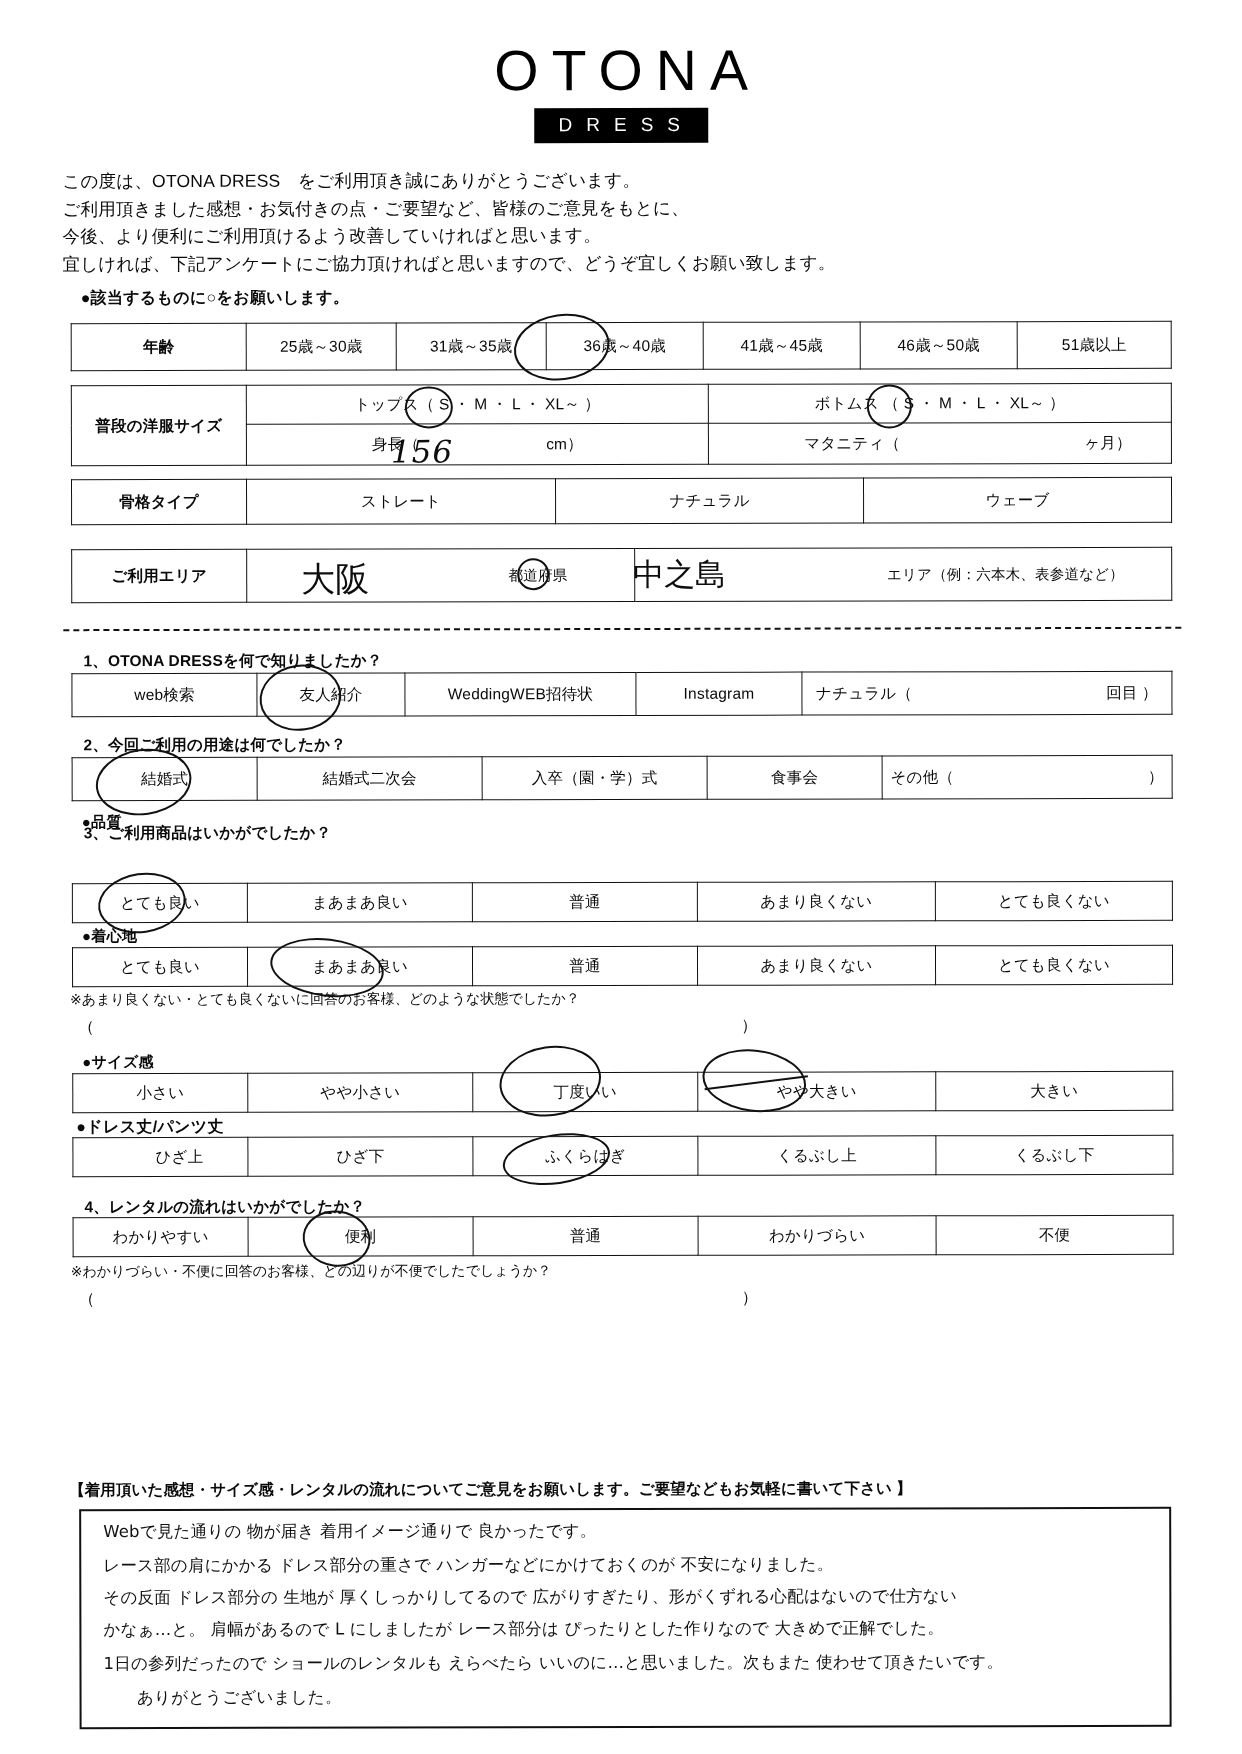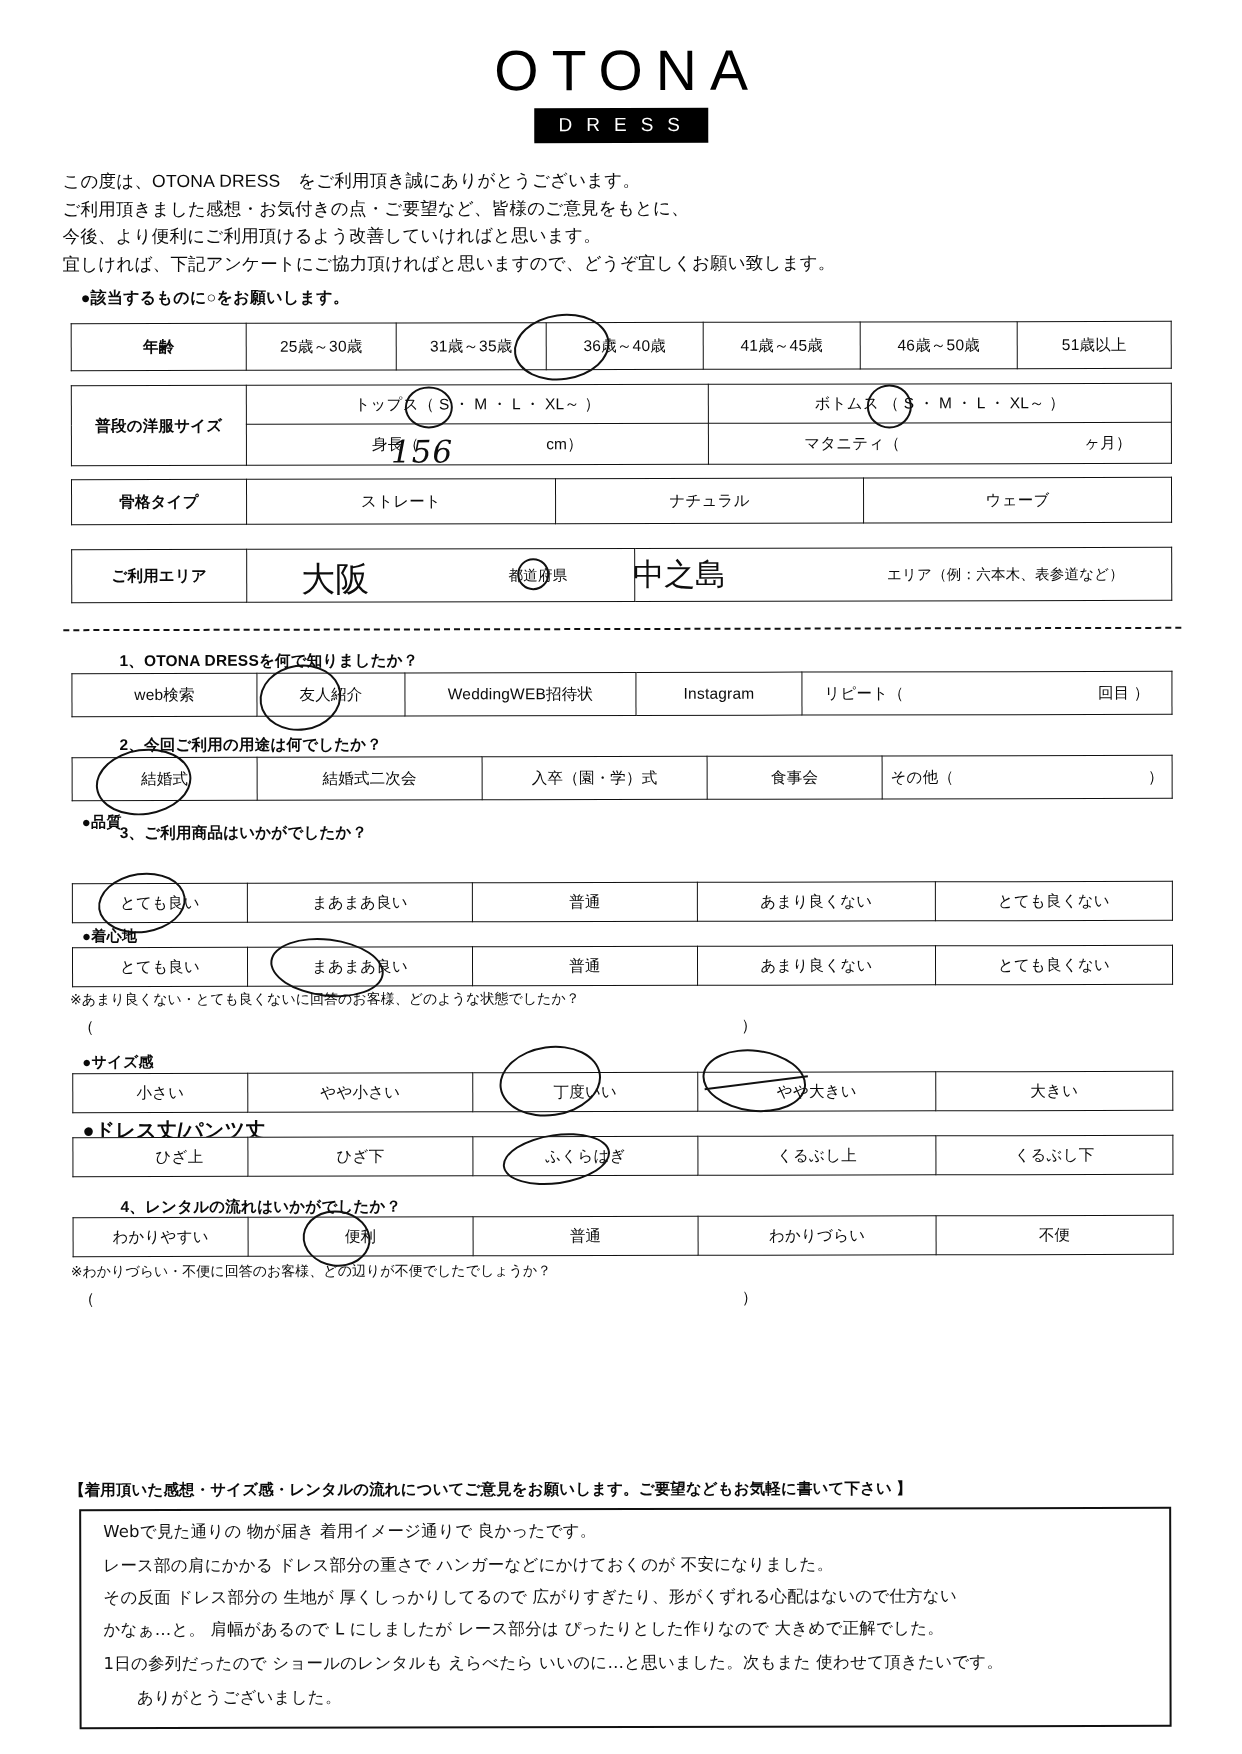--- a/index.html
+++ b/index.html
@@ -69,21 +69,20 @@
     font-weight: bold;
     letter-spacing: 0.3px;
     white-space: nowrap;
   }
   .q-head {
     position: absolute;
     font-size: 15.5px;
     font-weight: bold;
     letter-spacing: 0.2px;
     white-space: nowrap;
-    margin-left: 36px;
   }
   .sub-note {
     position: absolute;
     font-size: 14px;
     letter-spacing: 0px;
     white-space: nowrap;
   }
   .paren-line {
     position: absolute;
     font-size: 16px;
@@ -322,21 +321,21 @@
         <col style="width:166px">
         <col style="width:370px">
       </colgroup>
     <tbody>
         <tr>
       <td style="height:42px;">web検索</td>
       <td>友人紹介</td>
       <td>WeddingWEB招待状</td>
       <td>Instagram</td>
       <td class="lefttext">
-        <span>リピート（</span>
+        <span>ナチュラル（</span>
         <span style="display:inline-block;width:185px;"></span>
         <span>回目 ）</span>
       </td>
     </tr>
   </tbody>
     </table>
   <div class="circle-mark tilt" style="left:258px; top:664px; width:78px; height:62px;"></div>
 
   <div class="q-head" style="left:82px; top:734px;">2、今回ご利用の用途は何でしたか？</div>
   <table class="grid" style="left:70px; top:756px; width:1100px;">
@@ -429,21 +428,21 @@
       <td>丁度いい</td>
       <td>やや大きい</td>
       <td>大きい</td>
     </tr>
   </tbody>
     </table>
   <div class="circle-mark tilt" style="left:497px; top:1046px; width:98px; height:66px;"></div>
   <div class="circle-mark tilt2" style="left:700px; top:1050px; width:100px; height:58px;"></div>
   <div class="strike" style="left:702px; top:1082px; width:104px;"></div>
 
-  <div class="bullet-head" style="left:80px; top:1116px; font-size:20px;">●ドレス丈/パンツ丈</div>
+  <div class="bullet-head" style="left:74px; top:1116px; font-size:16px;">●ドレス丈/パンツ丈</div>
   <table class="grid" style="left:70px; top:1136px; width:1100px;">
     <colgroup>
         <col style="width:175px">
         <col style="width:225px">
         <col style="width:225px">
         <col style="width:238px">
         <col style="width:237px">
       </colgroup>
     <tbody>
         <tr>

